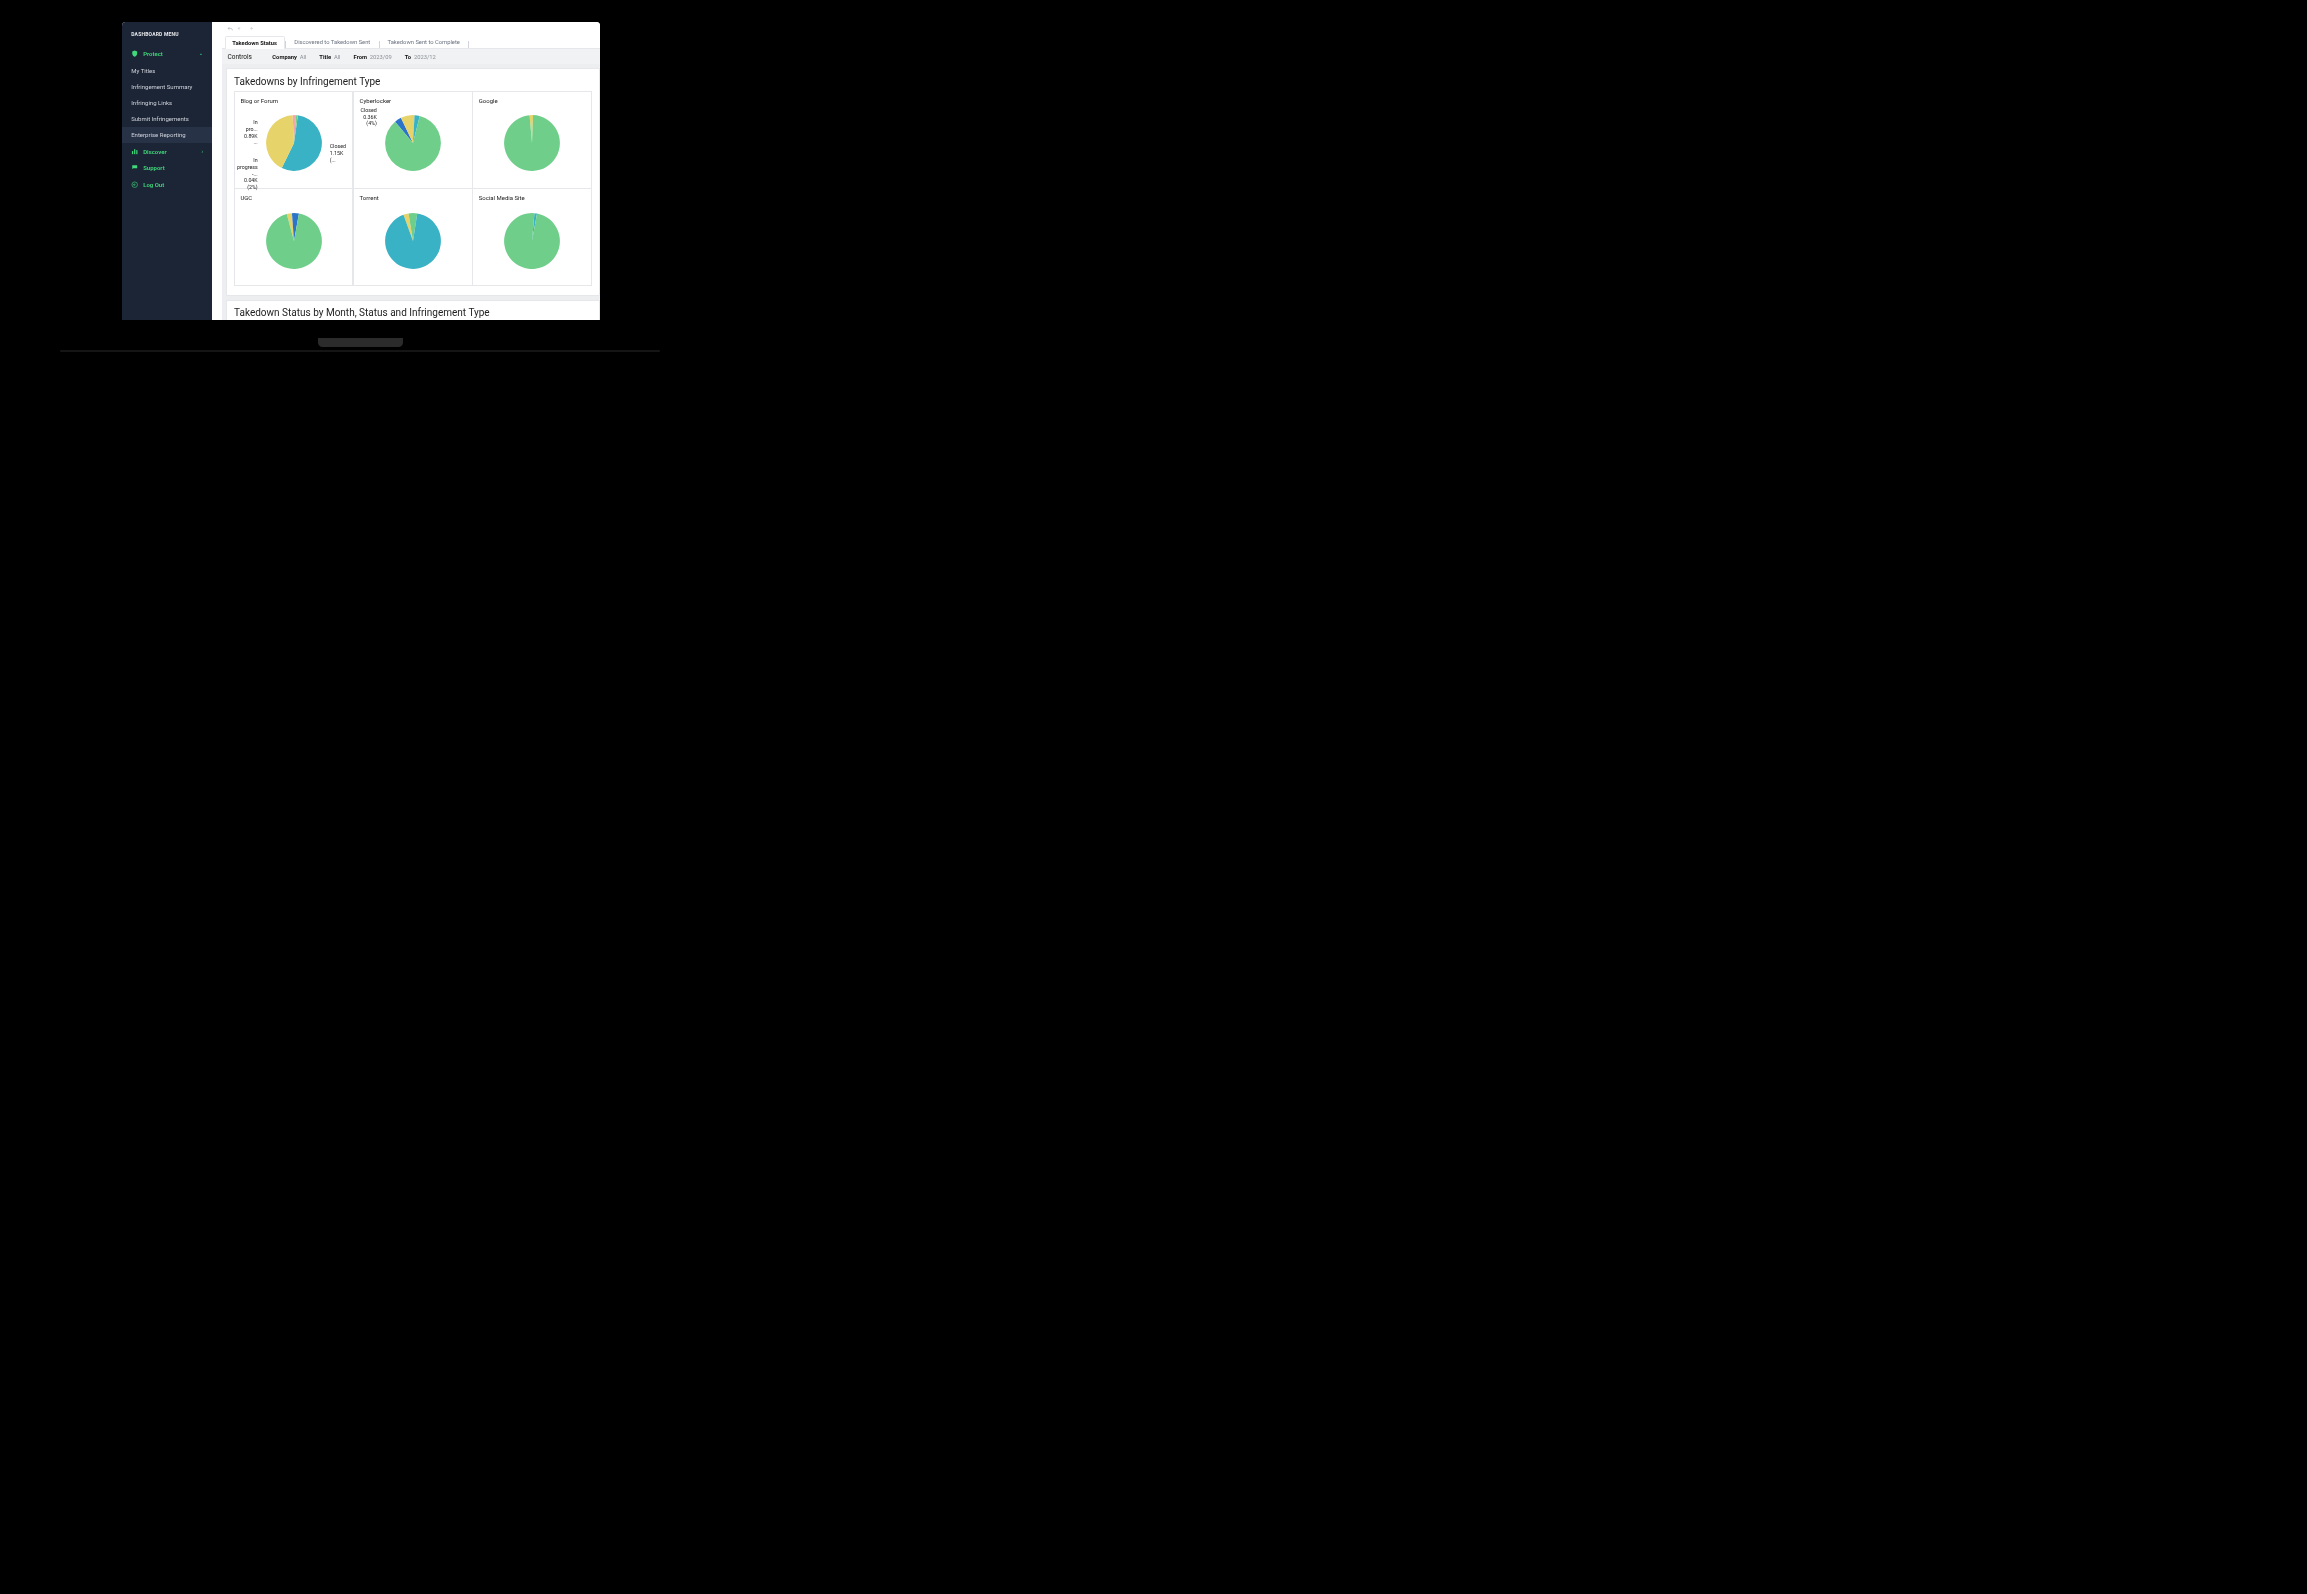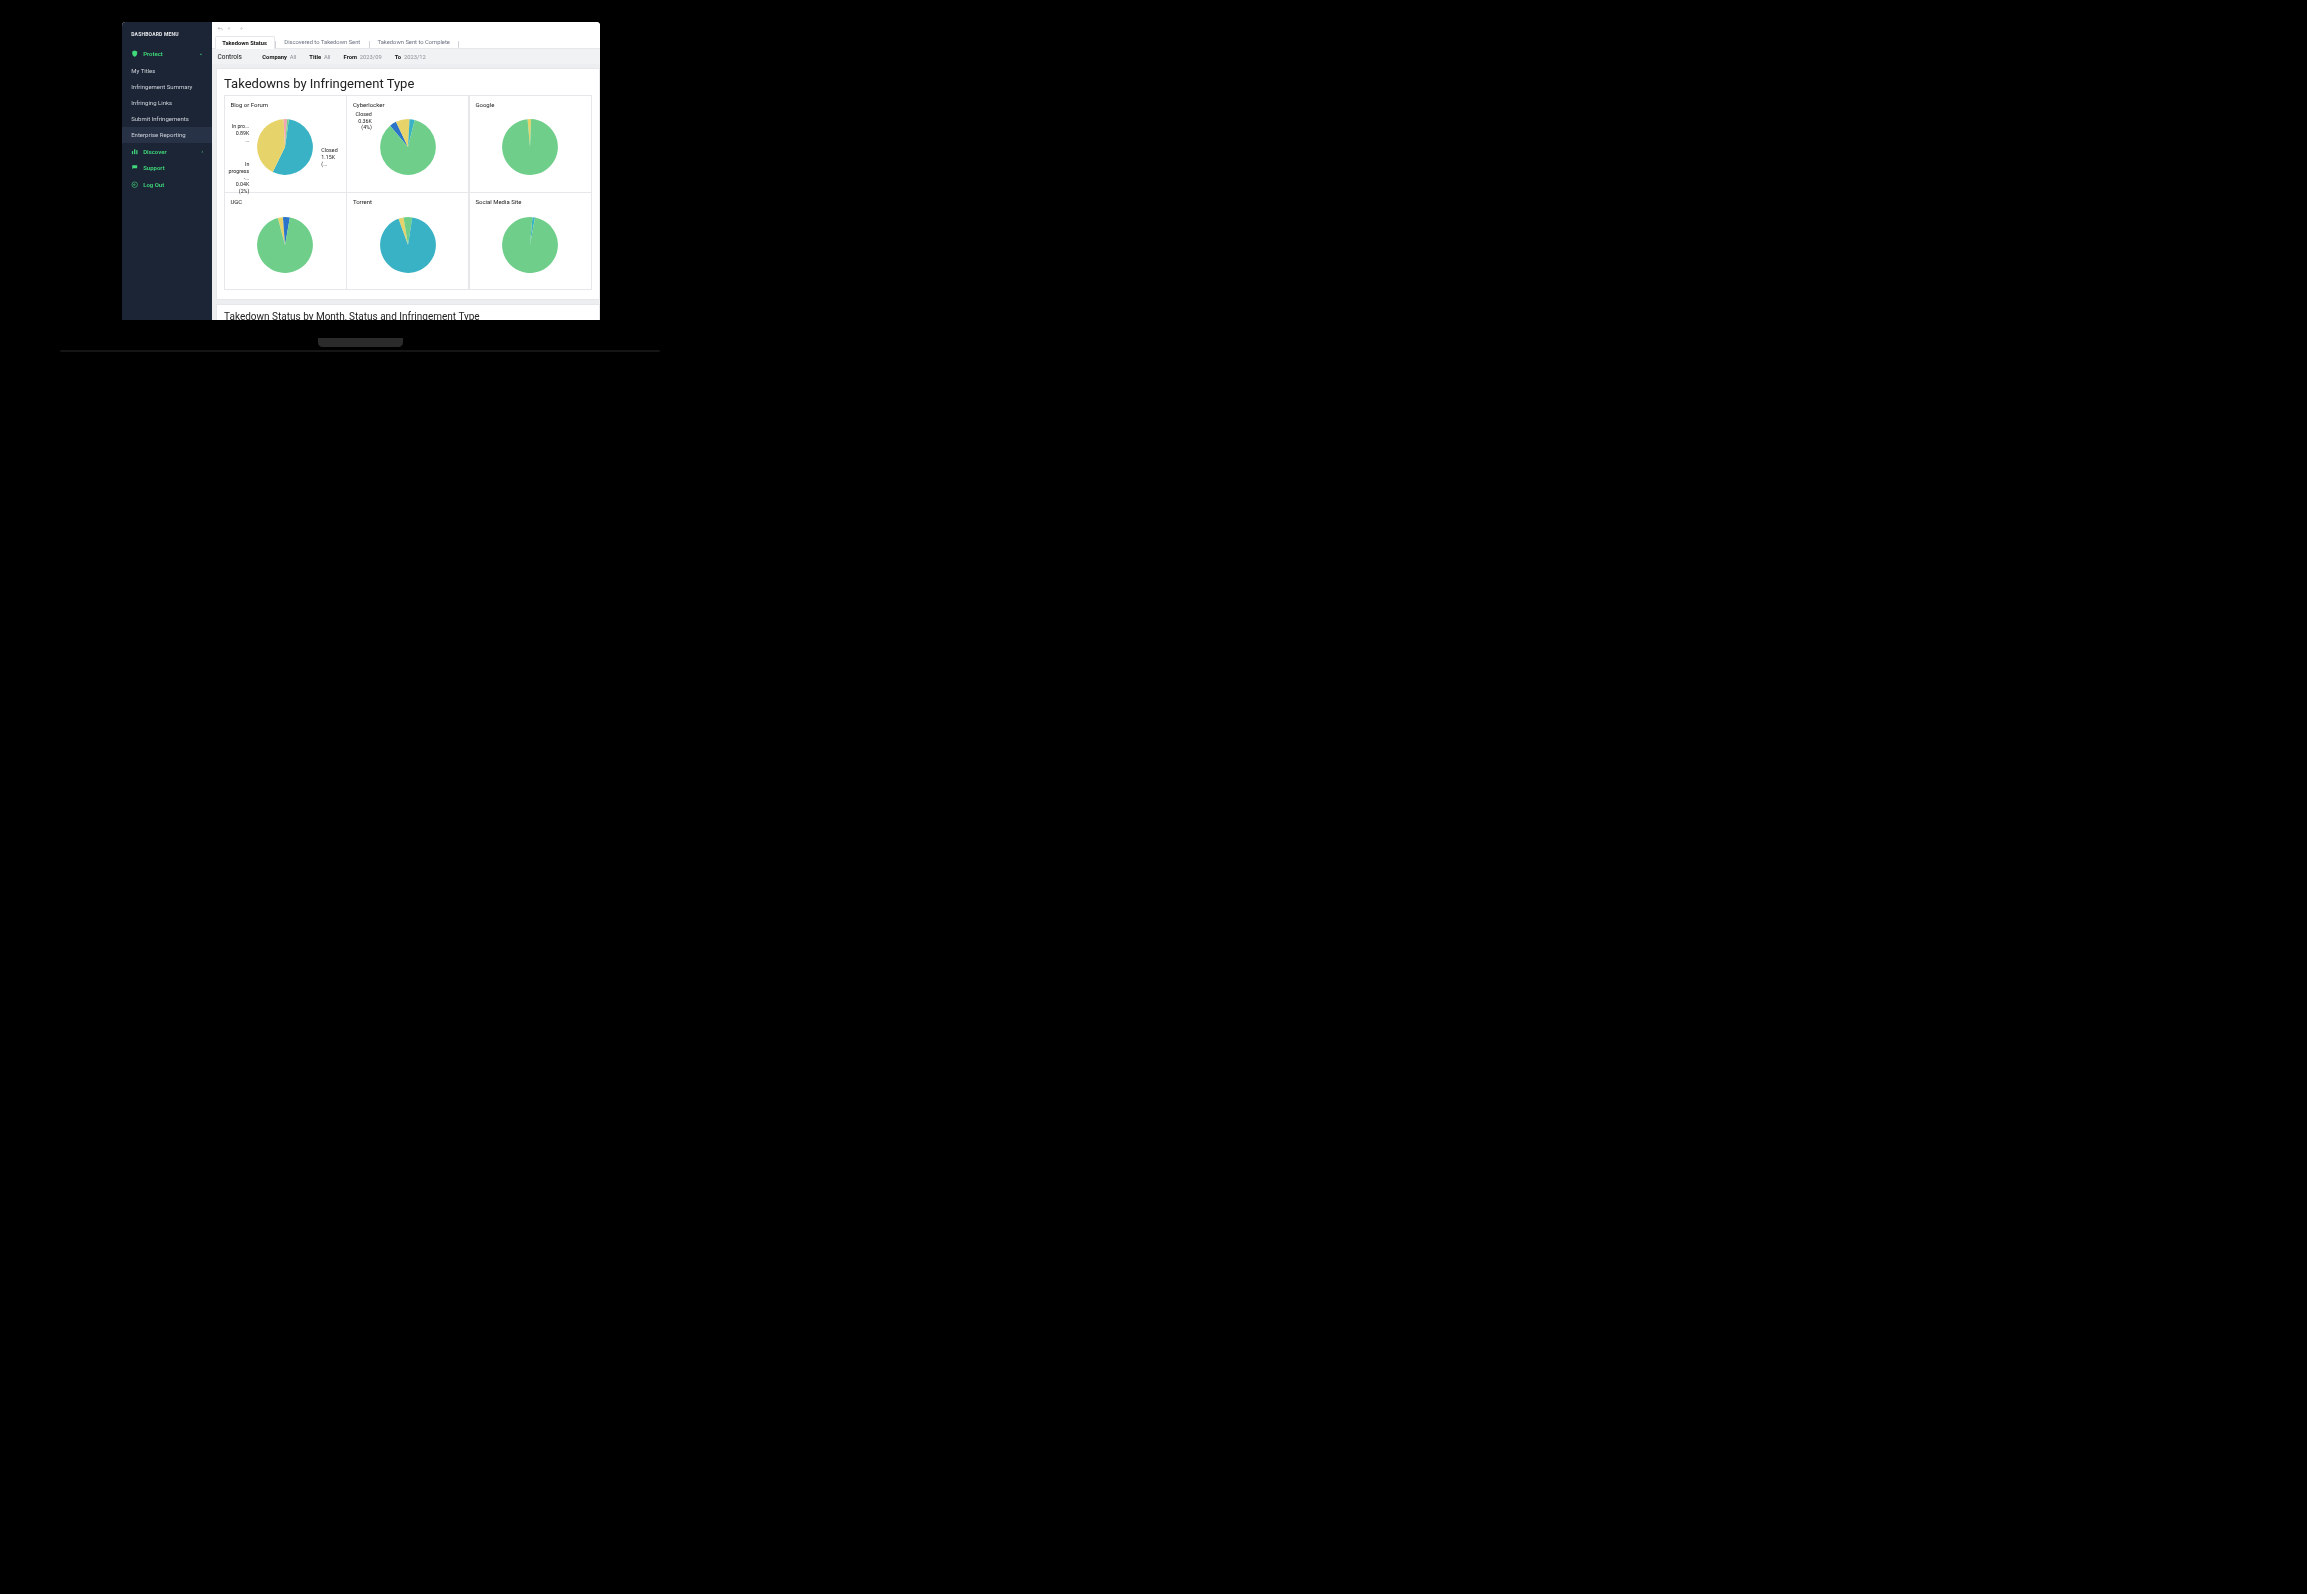--- a/index.html
+++ b/index.html
@@ -1,17 +1,17 @@
 <!DOCTYPE html>
 <html style="font-size:7.4px"><head>
 <meta charset="utf-8">
 <style>
   * { margin: 0; padding: 0; box-sizing: border-box; }
   html, body { width: 100%; height: 100%; background: #000; font-family: -apple-system, BlinkMacSystemFont, "Segoe UI", Roboto, Arial, sans-serif; }
-  .stage { position: absolute; left: 122px; top: 22px; width: 478px; height: 298px; background: #fff; border-radius: 3.7px 3.7px 0 0; overflow: hidden; display: flex; }
+  .stage { position: absolute; left: 122px; top: 22px; width: 478px; height: 298px; background: #fff; border-radius: 3.7px 3.7px 0 0; overflow: hidden; display: flex; gap: 10px; }
   
   .sidebar { width: 90px; background: #1c2536; color: #fff; display: flex; flex-direction: column; padding-top: 9.2px; flex-shrink: 0; }
   .sidebar-title { font-size: 5px; font-weight: 700; letter-spacing: 0.2px; padding: 0 9.2px 8.3px 9.2px; color: #e8eaed; }
   .nav-item { display: flex; align-items: center; padding: 4.6px 9.2px; font-size: 6px; cursor: pointer; color: #d6dae0; }
   .nav-item.green { color: #3fd97a; font-weight: 600; }
   .nav-item .icon { width: 7.4px; height: 7.4px; margin-right: 4.6px; display: inline-flex; align-items: center; justify-content: center; }
   .nav-item .chev { margin-left: auto; font-size: 4.6px; color: #3fd97a; }
   .nav-sub { padding: 4.6px 9.2px 4.6px 9.2px; font-size: 6px; color: #cfd3da; cursor: pointer; }
   .nav-sub.active { background: #273247; }
   
@@ -22,21 +22,21 @@
   .tab { padding: 2.8px 6.5px; font-size: 5.8px; color: #6b7280; border: 0.5px solid transparent; border-bottom: none; cursor: pointer; }
   .tab.active { color: #111; font-weight: 700; border-color: #e5e7eb; background: #fff; border-radius: 1.8px 1.8px 0 0; position: relative; top: 0.5px; }
   .tab-sep { width: 0.5px; height: 7.4px; background: #d1d5db; margin: 0 0.9px; }
   .controls-bar { background: #f1f2f3; display: flex; align-items: center; padding: 3.7px 5.5px; gap: 13px; font-size: 5.8px; color: #374151; }
   .controls-bar .ctl-label { color: #111; font-weight: 400; margin-right: 7.4px; font-size: 6.5px; }
   .ctl { display: flex; align-items: center; gap: 2.8px; }
   .ctl .k { font-weight: 700; color: #111; }
   .ctl .v { color: #8a8f98; }
   .scroll { flex: 1; overflow: auto; background: #eceef0; }
   .panel { background: #fff; margin: 3.7px 0 3.7px 3.7px; border: 0.5px solid #e5e7eb; border-radius: 0.9px; padding: 6.5px 7.4px 9.2px 7.4px; }
-  .panel-title { font-size: 13px; color: #222; margin-bottom: 4.6px; }
+  .panel-title { font-size: 10px; color: #222; margin-bottom: 4.6px; }
   .pie-grid { display: grid; grid-template-columns: repeat(3, 1fr); }
   .pie-cell { border: 0.5px solid #e5e7eb; padding: 4.6px 5.5px 7.4px 5.5px; margin: -0.2px; display: flex; flex-direction: column; }
   .pie-cell .cell-title { font-size: 6px; color: #222; margin-bottom: 2.8px; }
   .pie-wrap { flex: 1; display: flex; align-items: center; justify-content: center; position: relative; min-height: 74px; }
   .pie-wrap svg.pie { width: 62px; height: 62px; }
   .pie-label { position: absolute; font-size: 5.3px; color: #222; line-height: 1.25; text-align: left; }
   .pie-label.right { left: calc(50% + 36px); }
   .pie-label.leftlab { right: calc(50% + 36px); text-align: right; }
   
   .table-title { font-size: 10px; color: #222; margin-bottom: 5.5px; }

